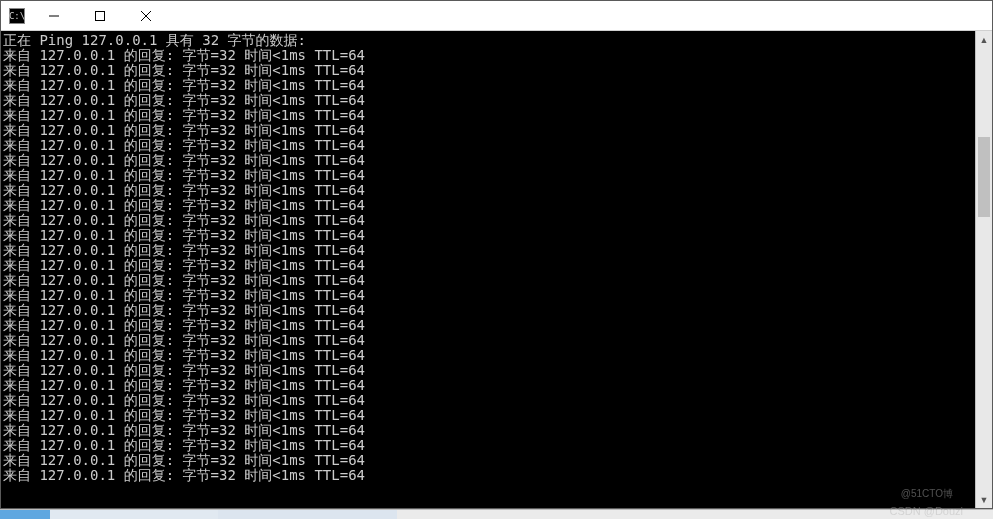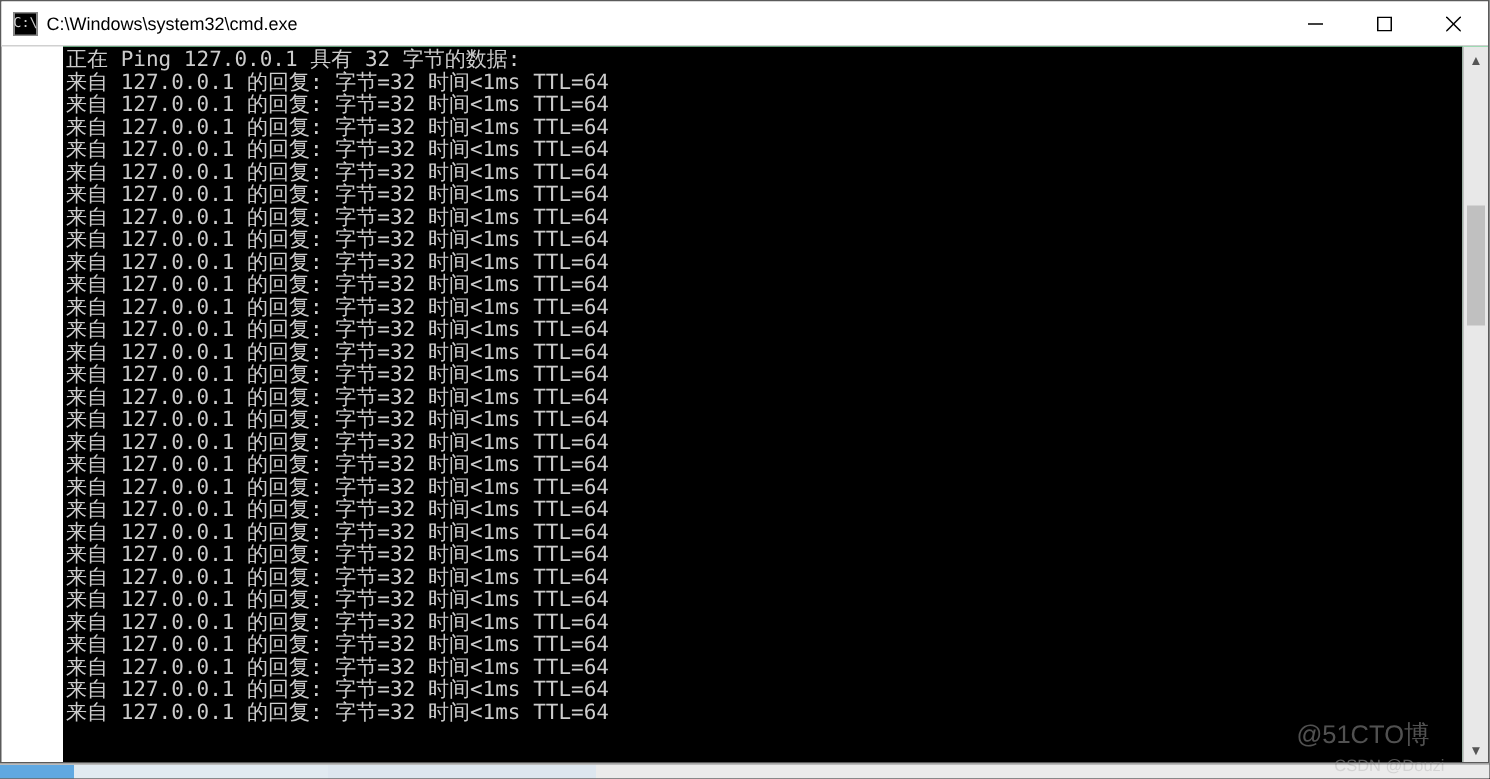--- a/index.html
+++ b/index.html
@@ -54,24 +54,23 @@
       display: flex;
       align-items: center;
       justify-content: center;
       color: #000;
     }
     .win-btn svg { width: 10px; height: 10px; }
 
     .console-wrap {
       flex: 1;
       display: flex;
-      background: #22c55e;
+      background: #c4b5fd;
       position: relative;
       overflow: hidden;
-      margin-left: 41px;
     }
     .console {
       flex: 1;
       background: #000;
       color: #ccc;
       font-family: "NSimSun", "SimSun", "Consolas", monospace;
       font-size: 14px;
       line-height: 15px;
       padding: 2px 4px 2px 2px;
       white-space: pre;
@@ -106,21 +105,21 @@
       right: 2px;
       background: #c0c0c0;
     }
     .scroll-arrow.down { position: absolute; bottom: 0; width: 100%; }
 
     .watermark {
       position: absolute;
       right: 40px;
       bottom: 18px;
       color: rgba(180,180,180,0.45);
-      font-size: 17px;
+      font-size: 10px;
       font-family: sans-serif;
       pointer-events: none;
     }
     .watermark2 {
       position: absolute;
       right: 30px;
       bottom: 2px;
       color: rgba(140,140,140,0.6);
       font-size: 11px;
       font-family: sans-serif;
@@ -136,21 +135,20 @@
       border-top: 1px solid #999;
       opacity: 0.6;
     }
   </style>
 </head>
 <body>
 
 <div class="window">
   <div class="titlebar">
     <span class="icon">C:\</span>
-    <span class="title-text">C:\Windows\system32\cmd.exe</span>
     <div class="win-controls">
       <div class="win-btn">
         <svg viewBox="0 0 10 10">
             <line x1="0" y1="5" x2="10" y2="5" stroke="currentColor" stroke-width="1"></line>
           </svg>
       </div>
       <div class="win-btn">
         <svg viewBox="0 0 10 10">
             <rect x="0.5" y="0.5" width="9" height="9" fill="none" stroke="currentColor" stroke-width="1"></rect>
           </svg>

